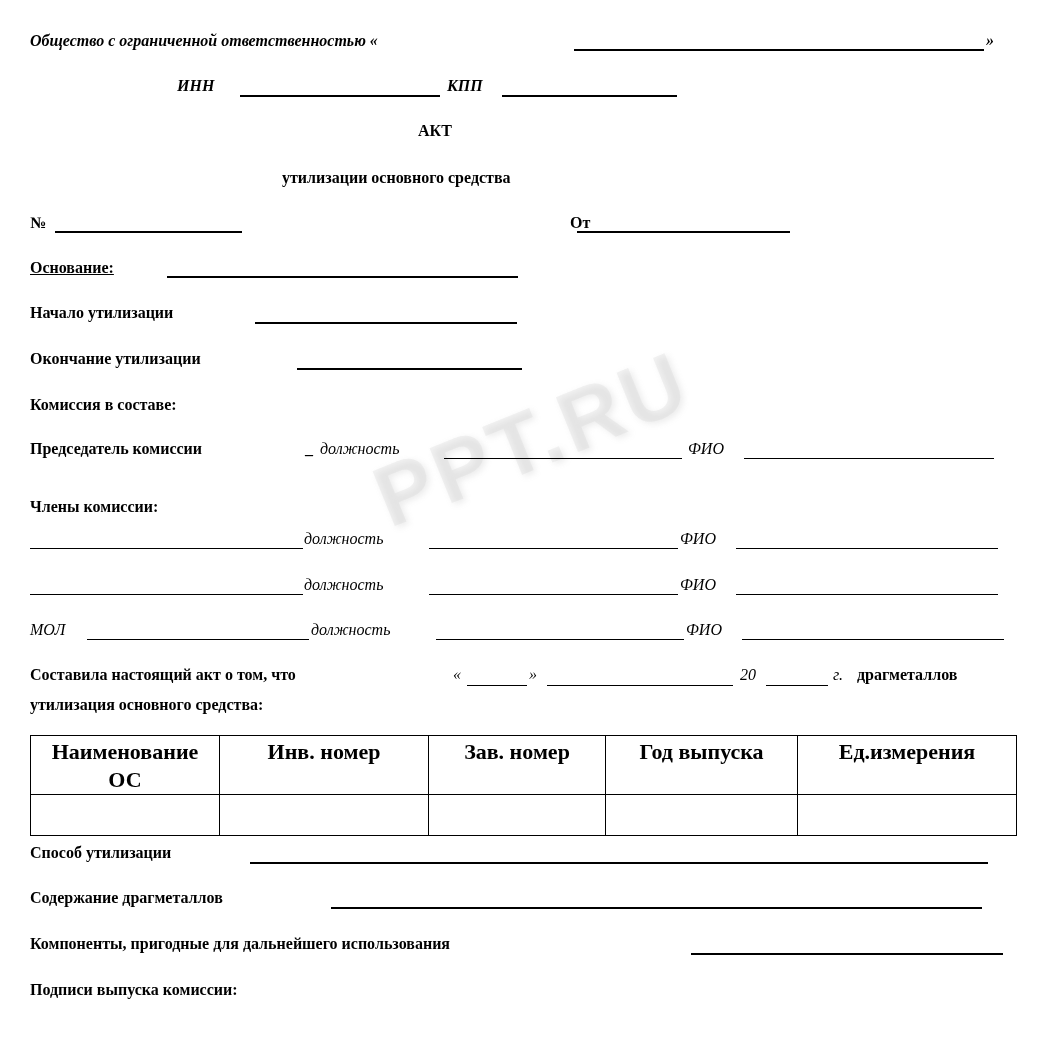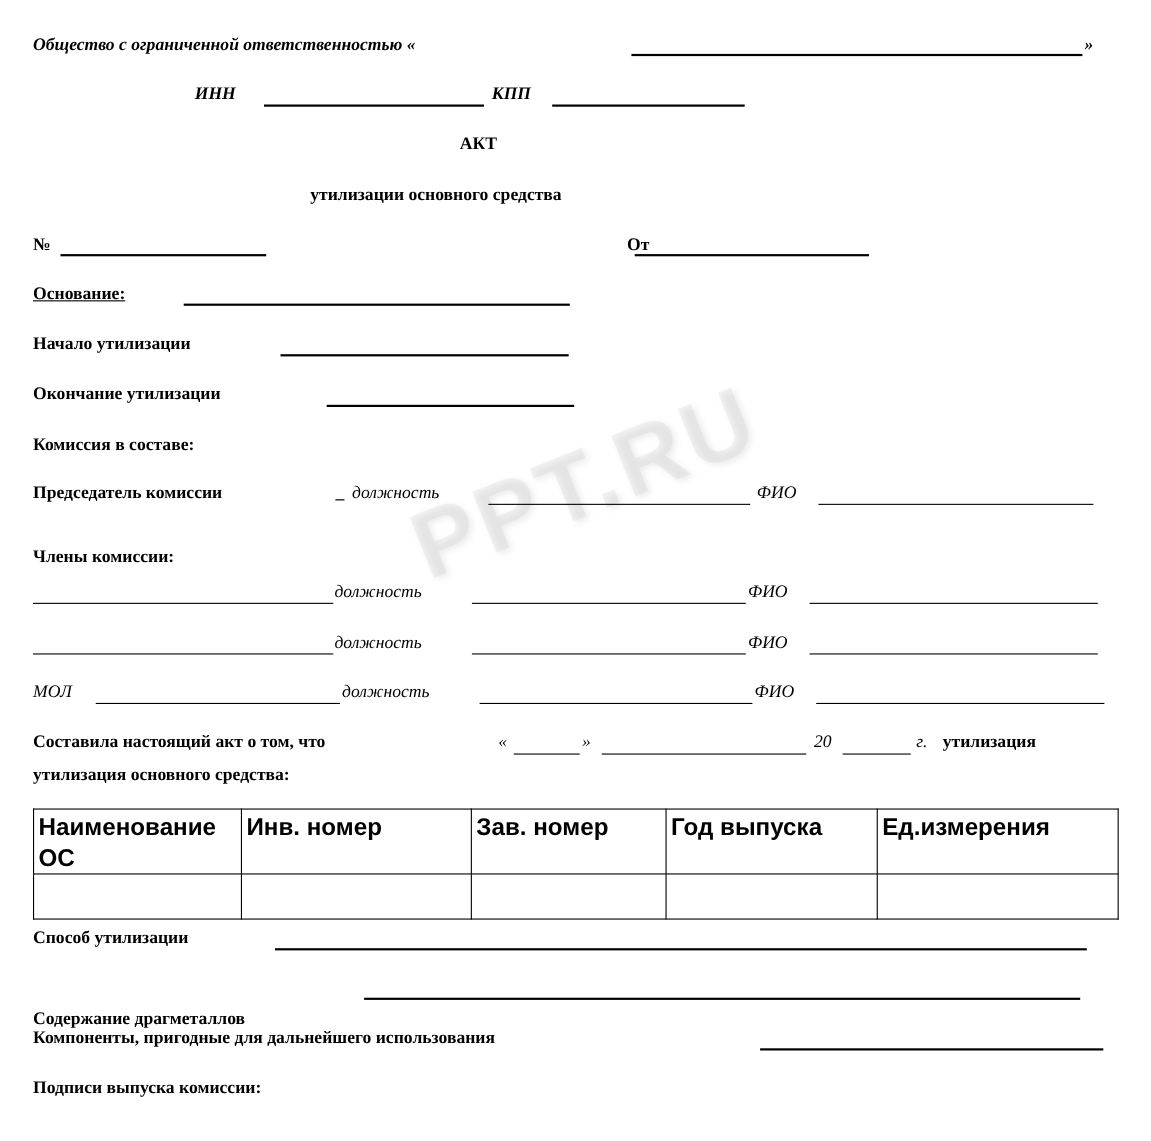--- a/index.html
+++ b/index.html
@@ -46,25 +46,25 @@
     table.os {
       position: absolute;
       left: 30px;
       top: 735px;
       width: 986px;
       border-collapse: collapse;
       table-layout: fixed;
     }
     table.os th, table.os td {
       border: 1.4px solid #000;
-      font-family: Liberation Sans, sans-serif;
+      font-family: Liberation Serif, serif;
       font-size: 22px;
       line-height: 28px;
       font-weight: bold;
-      text-align: left;
+      text-align: center;
       vertical-align: top;
       padding: 2px 4px 0 4px;
     }
     table.os thead th { height: 54px; }
     table.os tbody td { height: 40px; padding: 0; }
   </style>
 </head>
 <body>
 
 <div class="watermark">PPT.RU</div>
@@ -126,21 +126,21 @@
 <div class="blank thin" style="left:742px; top:639px; width:262px;"></div>
 
 <div class="ln b" style="left:30px; top:662px;">Составила настоящий акт о том, что</div>
 <div class="ln i" style="left:453px; top:662px;">«</div>
 <div class="blank thin" style="left:467px; top:685px; width:60px;"></div>
 <div class="ln i" style="left:529px; top:662px;">»</div>
 <div class="blank thin" style="left:547px; top:685px; width:186px;"></div>
 <div class="ln i" style="left:740px; top:662px;">20</div>
 <div class="blank thin" style="left:766px; top:685px; width:62px;"></div>
 <div class="ln i" style="left:833px; top:662px;">г.</div>
-<div class="ln b" style="left:857px; top:662px;">утилизация</div>
+<div class="ln b" style="left:857px; top:662px;">драгметаллов</div>
 <div class="ln b" style="left:30px; top:692px;">утилизация основного средства:</div>
 
 <table class="os">
   <colgroup>
     <col style="width:189px;">
     <col style="width:209px;">
     <col style="width:177px;">
     <col style="width:192px;">
     <col style="width:219px;">
   </colgroup>
@@ -160,19 +160,19 @@
       <td></td>
       <td></td>
       <td></td>
     </tr>
   </tbody>
 </table>
 
 <div class="ln b" style="left:30px; top:840px;">Способ утилизации</div>
 <div class="blank" style="left:250px; top:862px; width:738px;"></div>
 
-<div class="ln b" style="left:30px; top:885px;margin-top:29px;">Содержание драгметаллов</div>
+<div class="ln b" style="left:30px; top:885px;">Содержание драгметаллов</div>
 <div class="blank" style="left:331px; top:907px; width:651px;"></div>
 
 <div class="ln b" style="left:30px; top:931px;">Компоненты, пригодные для дальнейшего использования</div>
 <div class="blank" style="left:691px; top:953px; width:312px;"></div>
 
 <div class="ln b" style="left:30px; top:977px;">Подписи выпуска комиссии:</div>
 
 </body></html>

